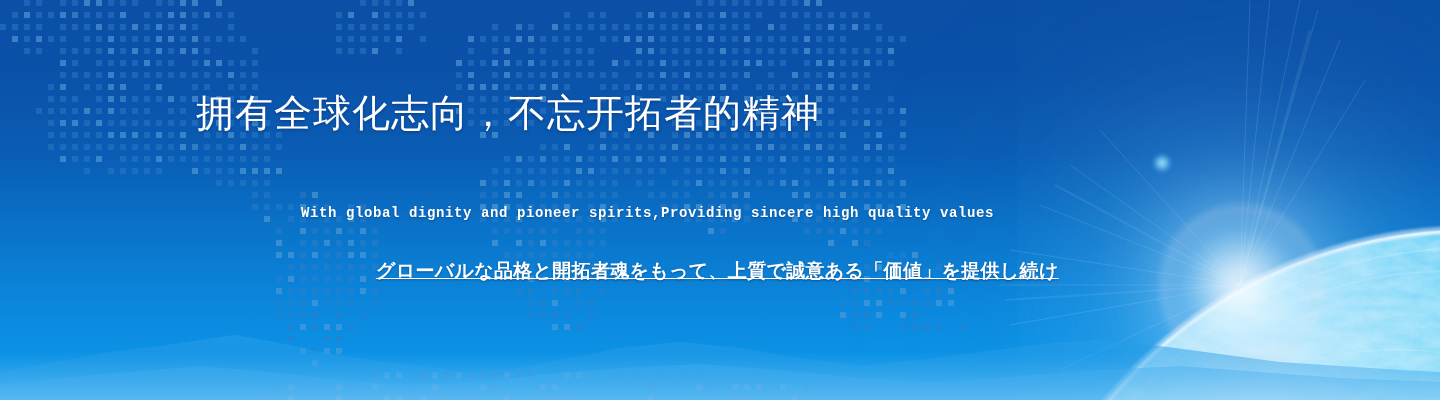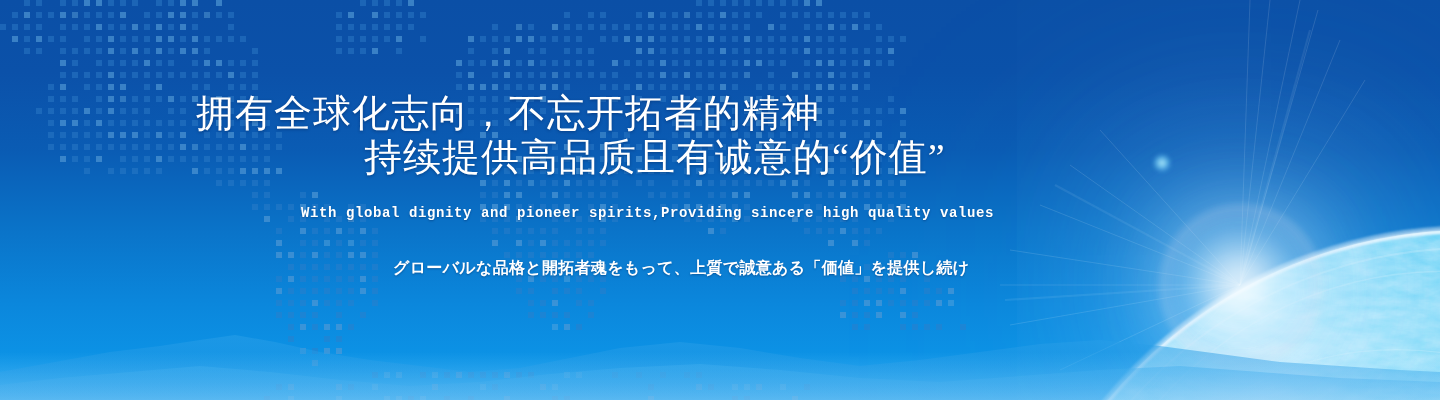--- a/index.html
+++ b/index.html
@@ -106,29 +106,30 @@
     color: #ffffff;
     font-family: "Liberation Mono", "DejaVu Sans Mono", monospace;
     font-size: 14px;
     font-weight: 700;
     letter-spacing: 0.6px;
     white-space: nowrap;
     text-shadow: 0 1px 2px rgba(0,30,80,0.4);
   }
   #subtitle-ja {
     position: absolute;
-    left: 393px;
+    left: 376px;
     top: 258px;
     color: #ffffff;
     font-family: "DejaVu Sans", "Liberation Sans", sans-serif;
-    font-size: 16px;
+    font-size: 19px;
     font-weight: 700;
     letter-spacing: 0.3px;
     white-space: nowrap;
     text-shadow: 0 1px 2px rgba(0,30,80,0.4);
+    text-decoration: underline;
   }
 </style>
 </head>
 <body>
 
 <div id="banner">
 
   <svg class="layer" id="map-layer" viewBox="0 0 1440 400">
       <path d="M24 0h6v6h-6zM36 0h6v6h-6zM60 0h6v6h-6zM72 0h6v6h-6zM84 0h6v6h-6zM96 0h6v6h-6zM108 0h6v6h-6zM120 0h6v6h-6zM132 0h6v6h-6zM156 0h6v6h-6zM168 0h6v6h-6zM180 0h6v6h-6zM192 0h6v6h-6zM216 0h6v6h-6zM360 0h6v6h-6zM372 0h6v6h-6zM384 0h6v6h-6zM396 0h6v6h-6zM408 0h6v6h-6zM696 0h6v6h-6zM708 0h6v6h-6zM720 0h6v6h-6zM732 0h6v6h-6zM744 0h6v6h-6zM756 0h6v6h-6zM768 0h6v6h-6zM780 0h6v6h-6zM792 0h6v6h-6zM804 0h6v6h-6zM816 0h6v6h-6zM12 12h6v6h-6zM24 12h6v6h-6zM36 12h6v6h-6zM48 12h6v6h-6zM60 12h6v6h-6zM84 12h6v6h-6zM96 12h6v6h-6zM108 12h6v6h-6zM120 12h6v6h-6zM144 12h6v6h-6zM156 12h6v6h-6zM168 12h6v6h-6zM180 12h6v6h-6zM192 12h6v6h-6zM216 12h6v6h-6zM228 12h6v6h-6zM336 12h6v6h-6zM348 12h6v6h-6zM372 12h6v6h-6zM384 12h6v6h-6zM396 12h6v6h-6zM408 12h6v6h-6zM420 12h6v6h-6zM564 12h6v6h-6zM588 12h6v6h-6zM600 12h6v6h-6zM636 12h6v6h-6zM648 12h6v6h-6zM660 12h6v6h-6zM672 12h6v6h-6zM696 12h6v6h-6zM708 12h6v6h-6zM720 12h6v6h-6zM732 12h6v6h-6zM744 12h6v6h-6zM756 12h6v6h-6zM780 12h6v6h-6zM792 12h6v6h-6zM804 12h6v6h-6zM816 12h6v6h-6zM828 12h6v6h-6zM840 12h6v6h-6zM852 12h6v6h-6zM864 12h6v6h-6zM0 24h6v6h-6zM12 24h6v6h-6zM24 24h6v6h-6zM36 24h6v6h-6zM60 24h6v6h-6zM72 24h6v6h-6zM84 24h6v6h-6zM96 24h6v6h-6zM108 24h6v6h-6zM120 24h6v6h-6zM132 24h6v6h-6zM144 24h6v6h-6zM156 24h6v6h-6zM168 24h6v6h-6zM180 24h6v6h-6zM192 24h6v6h-6zM228 24h6v6h-6zM336 24h6v6h-6zM348 24h6v6h-6zM360 24h6v6h-6zM372 24h6v6h-6zM384 24h6v6h-6zM396 24h6v6h-6zM408 24h6v6h-6zM492 24h6v6h-6zM528 24h6v6h-6zM552 24h6v6h-6zM564 24h6v6h-6zM576 24h6v6h-6zM588 24h6v6h-6zM600 24h6v6h-6zM612 24h6v6h-6zM624 24h6v6h-6zM636 24h6v6h-6zM648 24h6v6h-6zM660 24h6v6h-6zM672 24h6v6h-6zM684 24h6v6h-6zM696 24h6v6h-6zM708 24h6v6h-6zM720 24h6v6h-6zM732 24h6v6h-6zM744 24h6v6h-6zM768 24h6v6h-6zM780 24h6v6h-6zM804 24h6v6h-6zM816 24h6v6h-6zM828 24h6v6h-6zM840 24h6v6h-6zM852 24h6v6h-6zM864 24h6v6h-6zM876 24h6v6h-6zM12 36h6v6h-6zM24 36h6v6h-6zM36 36h6v6h-6zM48 36h6v6h-6zM60 36h6v6h-6zM84 36h6v6h-6zM96 36h6v6h-6zM108 36h6v6h-6zM120 36h6v6h-6zM132 36h6v6h-6zM144 36h6v6h-6zM156 36h6v6h-6zM168 36h6v6h-6zM180 36h6v6h-6zM192 36h6v6h-6zM204 36h6v6h-6zM216 36h6v6h-6zM228 36h6v6h-6zM240 36h6v6h-6zM336 36h6v6h-6zM348 36h6v6h-6zM360 36h6v6h-6zM372 36h6v6h-6zM384 36h6v6h-6zM396 36h6v6h-6zM420 36h6v6h-6zM468 36h6v6h-6zM480 36h6v6h-6zM492 36h6v6h-6zM504 36h6v6h-6zM516 36h6v6h-6zM528 36h6v6h-6zM540 36h6v6h-6zM552 36h6v6h-6zM564 36h6v6h-6zM576 36h6v6h-6zM600 36h6v6h-6zM612 36h6v6h-6zM624 36h6v6h-6zM636 36h6v6h-6zM648 36h6v6h-6zM660 36h6v6h-6zM672 36h6v6h-6zM684 36h6v6h-6zM696 36h6v6h-6zM708 36h6v6h-6zM720 36h6v6h-6zM732 36h6v6h-6zM744 36h6v6h-6zM756 36h6v6h-6zM768 36h6v6h-6zM780 36h6v6h-6zM792 36h6v6h-6zM804 36h6v6h-6zM816 36h6v6h-6zM828 36h6v6h-6zM840 36h6v6h-6zM876 36h6v6h-6zM888 36h6v6h-6zM900 36h6v6h-6zM24 48h6v6h-6zM36 48h6v6h-6zM60 48h6v6h-6zM72 48h6v6h-6zM84 48h6v6h-6zM96 48h6v6h-6zM108 48h6v6h-6zM120 48h6v6h-6zM132 48h6v6h-6zM144 48h6v6h-6zM156 48h6v6h-6zM168 48h6v6h-6zM180 48h6v6h-6zM192 48h6v6h-6zM204 48h6v6h-6zM252 48h6v6h-6zM336 48h6v6h-6zM348 48h6v6h-6zM360 48h6v6h-6zM372 48h6v6h-6zM396 48h6v6h-6zM468 48h6v6h-6zM492 48h6v6h-6zM504 48h6v6h-6zM528 48h6v6h-6zM540 48h6v6h-6zM564 48h6v6h-6zM576 48h6v6h-6zM588 48h6v6h-6zM636 48h6v6h-6zM648 48h6v6h-6zM660 48h6v6h-6zM672 48h6v6h-6zM684 48h6v6h-6zM696 48h6v6h-6zM708 48h6v6h-6zM720 48h6v6h-6zM732 48h6v6h-6zM744 48h6v6h-6zM756 48h6v6h-6zM768 48h6v6h-6zM780 48h6v6h-6zM792 48h6v6h-6zM804 48h6v6h-6zM816 48h6v6h-6zM828 48h6v6h-6zM840 48h6v6h-6zM852 48h6v6h-6zM864 48h6v6h-6zM876 48h6v6h-6zM888 48h6v6h-6zM60 60h6v6h-6zM72 60h6v6h-6zM96 60h6v6h-6zM108 60h6v6h-6zM120 60h6v6h-6zM132 60h6v6h-6zM144 60h6v6h-6zM156 60h6v6h-6zM168 60h6v6h-6zM192 60h6v6h-6zM204 60h6v6h-6zM216 60h6v6h-6zM228 60h6v6h-6zM240 60h6v6h-6zM252 60h6v6h-6zM456 60h6v6h-6zM468 60h6v6h-6zM480 60h6v6h-6zM492 60h6v6h-6zM504 60h6v6h-6zM516 60h6v6h-6zM528 60h6v6h-6zM540 60h6v6h-6zM552 60h6v6h-6zM564 60h6v6h-6zM576 60h6v6h-6zM588 60h6v6h-6zM612 60h6v6h-6zM624 60h6v6h-6zM636 60h6v6h-6zM648 60h6v6h-6zM660 60h6v6h-6zM672 60h6v6h-6zM684 60h6v6h-6zM696 60h6v6h-6zM708 60h6v6h-6zM720 60h6v6h-6zM732 60h6v6h-6zM744 60h6v6h-6zM756 60h6v6h-6zM768 60h6v6h-6zM780 60h6v6h-6zM804 60h6v6h-6zM816 60h6v6h-6zM828 60h6v6h-6zM840 60h6v6h-6zM852 60h6v6h-6zM864 60h6v6h-6zM876 60h6v6h-6zM888 60h6v6h-6zM60 72h6v6h-6zM72 72h6v6h-6zM84 72h6v6h-6zM96 72h6v6h-6zM108 72h6v6h-6zM120 72h6v6h-6zM132 72h6v6h-6zM144 72h6v6h-6zM156 72h6v6h-6zM168 72h6v6h-6zM180 72h6v6h-6zM192 72h6v6h-6zM204 72h6v6h-6zM216 72h6v6h-6zM228 72h6v6h-6zM240 72h6v6h-6zM252 72h6v6h-6zM456 72h6v6h-6zM468 72h6v6h-6zM492 72h6v6h-6zM504 72h6v6h-6zM516 72h6v6h-6zM528 72h6v6h-6zM540 72h6v6h-6zM564 72h6v6h-6zM576 72h6v6h-6zM588 72h6v6h-6zM600 72h6v6h-6zM612 72h6v6h-6zM636 72h6v6h-6zM648 72h6v6h-6zM660 72h6v6h-6zM672 72h6v6h-6zM684 72h6v6h-6zM696 72h6v6h-6zM708 72h6v6h-6zM720 72h6v6h-6zM732 72h6v6h-6zM768 72h6v6h-6zM792 72h6v6h-6zM804 72h6v6h-6zM816 72h6v6h-6zM828 72h6v6h-6zM840 72h6v6h-6zM852 72h6v6h-6zM864 72h6v6h-6zM48 84h6v6h-6zM60 84h6v6h-6zM84 84h6v6h-6zM96 84h6v6h-6zM108 84h6v6h-6zM120 84h6v6h-6zM144 84h6v6h-6zM156 84h6v6h-6zM192 84h6v6h-6zM204 84h6v6h-6zM228 84h6v6h-6zM240 84h6v6h-6zM252 84h6v6h-6zM456 84h6v6h-6zM468 84h6v6h-6zM480 84h6v6h-6zM492 84h6v6h-6zM504 84h6v6h-6zM516 84h6v6h-6zM528 84h6v6h-6zM540 84h6v6h-6zM552 84h6v6h-6zM564 84h6v6h-6zM600 84h6v6h-6zM612 84h6v6h-6zM624 84h6v6h-6zM636 84h6v6h-6zM648 84h6v6h-6zM660 84h6v6h-6zM672 84h6v6h-6zM684 84h6v6h-6zM696 84h6v6h-6zM708 84h6v6h-6zM720 84h6v6h-6zM732 84h6v6h-6zM756 84h6v6h-6zM768 84h6v6h-6zM780 84h6v6h-6zM792 84h6v6h-6zM804 84h6v6h-6zM816 84h6v6h-6zM828 84h6v6h-6zM840 84h6v6h-6zM852 84h6v6h-6zM864 84h6v6h-6zM48 96h6v6h-6zM60 96h6v6h-6zM72 96h6v6h-6zM96 96h6v6h-6zM108 96h6v6h-6zM132 96h6v6h-6zM144 96h6v6h-6zM156 96h6v6h-6zM168 96h6v6h-6zM180 96h6v6h-6zM192 96h6v6h-6zM204 96h6v6h-6zM216 96h6v6h-6zM228 96h6v6h-6zM240 96h6v6h-6zM252 96h6v6h-6zM468 96h6v6h-6zM480 96h6v6h-6zM492 96h6v6h-6zM504 96h6v6h-6zM516 96h6v6h-6zM528 96h6v6h-6zM540 96h6v6h-6zM600 96h6v6h-6zM612 96h6v6h-6zM624 96h6v6h-6zM636 96h6v6h-6zM660 96h6v6h-6zM672 96h6v6h-6zM684 96h6v6h-6zM696 96h6v6h-6zM708 96h6v6h-6zM720 96h6v6h-6zM756 96h6v6h-6zM768 96h6v6h-6zM780 96h6v6h-6zM792 96h6v6h-6zM816 96h6v6h-6zM828 96h6v6h-6zM840 96h6v6h-6zM852 96h6v6h-6zM888 96h6v6h-6zM36 108h6v6h-6zM48 108h6v6h-6zM60 108h6v6h-6zM72 108h6v6h-6zM84 108h6v6h-6zM96 108h6v6h-6zM108 108h6v6h-6zM120 108h6v6h-6zM132 108h6v6h-6zM144 108h6v6h-6zM168 108h6v6h-6zM180 108h6v6h-6zM204 108h6v6h-6zM216 108h6v6h-6zM228 108h6v6h-6zM240 108h6v6h-6zM456 108h6v6h-6zM468 108h6v6h-6zM480 108h6v6h-6zM492 108h6v6h-6zM504 108h6v6h-6zM516 108h6v6h-6zM528 108h6v6h-6zM540 108h6v6h-6zM552 108h6v6h-6zM684 108h6v6h-6zM708 108h6v6h-6zM720 108h6v6h-6zM732 108h6v6h-6zM744 108h6v6h-6zM756 108h6v6h-6zM768 108h6v6h-6zM792 108h6v6h-6zM804 108h6v6h-6zM816 108h6v6h-6zM852 108h6v6h-6zM864 108h6v6h-6zM876 108h6v6h-6zM888 108h6v6h-6zM900 108h6v6h-6zM48 120h6v6h-6zM60 120h6v6h-6zM72 120h6v6h-6zM84 120h6v6h-6zM96 120h6v6h-6zM108 120h6v6h-6zM120 120h6v6h-6zM132 120h6v6h-6zM144 120h6v6h-6zM156 120h6v6h-6zM168 120h6v6h-6zM180 120h6v6h-6zM192 120h6v6h-6zM204 120h6v6h-6zM216 120h6v6h-6zM228 120h6v6h-6zM240 120h6v6h-6zM252 120h6v6h-6zM264 120h6v6h-6zM468 120h6v6h-6zM480 120h6v6h-6zM492 120h6v6h-6zM504 120h6v6h-6zM516 120h6v6h-6zM528 120h6v6h-6zM672 120h6v6h-6zM684 120h6v6h-6zM696 120h6v6h-6zM708 120h6v6h-6zM720 120h6v6h-6zM732 120h6v6h-6zM744 120h6v6h-6zM756 120h6v6h-6zM768 120h6v6h-6zM780 120h6v6h-6zM792 120h6v6h-6zM804 120h6v6h-6zM816 120h6v6h-6zM828 120h6v6h-6zM840 120h6v6h-6zM852 120h6v6h-6zM864 120h6v6h-6zM876 120h6v6h-6zM900 120h6v6h-6zM48 132h6v6h-6zM60 132h6v6h-6zM72 132h6v6h-6zM84 132h6v6h-6zM96 132h6v6h-6zM108 132h6v6h-6zM120 132h6v6h-6zM132 132h6v6h-6zM144 132h6v6h-6zM156 132h6v6h-6zM168 132h6v6h-6zM180 132h6v6h-6zM204 132h6v6h-6zM216 132h6v6h-6zM228 132h6v6h-6zM240 132h6v6h-6zM252 132h6v6h-6zM264 132h6v6h-6zM276 132h6v6h-6zM480 132h6v6h-6zM492 132h6v6h-6zM612 132h6v6h-6zM624 132h6v6h-6zM648 132h6v6h-6zM672 132h6v6h-6zM684 132h6v6h-6zM696 132h6v6h-6zM708 132h6v6h-6zM720 132h6v6h-6zM732 132h6v6h-6zM744 132h6v6h-6zM756 132h6v6h-6zM768 132h6v6h-6zM780 132h6v6h-6zM792 132h6v6h-6zM804 132h6v6h-6zM816 132h6v6h-6zM828 132h6v6h-6zM840 132h6v6h-6zM864 132h6v6h-6zM876 132h6v6h-6zM48 144h6v6h-6zM60 144h6v6h-6zM72 144h6v6h-6zM84 144h6v6h-6zM96 144h6v6h-6zM108 144h6v6h-6zM120 144h6v6h-6zM132 144h6v6h-6zM144 144h6v6h-6zM156 144h6v6h-6zM168 144h6v6h-6zM180 144h6v6h-6zM204 144h6v6h-6zM216 144h6v6h-6zM228 144h6v6h-6zM240 144h6v6h-6zM252 144h6v6h-6zM264 144h6v6h-6zM276 144h6v6h-6zM540 144h6v6h-6zM552 144h6v6h-6zM564 144h6v6h-6zM588 144h6v6h-6zM600 144h6v6h-6zM612 144h6v6h-6zM624 144h6v6h-6zM636 144h6v6h-6zM648 144h6v6h-6zM660 144h6v6h-6zM672 144h6v6h-6zM684 144h6v6h-6zM696 144h6v6h-6zM708 144h6v6h-6zM720 144h6v6h-6zM732 144h6v6h-6zM744 144h6v6h-6zM756 144h6v6h-6zM768 144h6v6h-6zM780 144h6v6h-6zM792 144h6v6h-6zM804 144h6v6h-6zM816 144h6v6h-6zM828 144h6v6h-6zM840 144h6v6h-6zM864 144h6v6h-6zM876 144h6v6h-6zM888 144h6v6h-6zM900 144h6v6h-6zM60 156h6v6h-6zM72 156h6v6h-6zM84 156h6v6h-6zM96 156h6v6h-6zM120 156h6v6h-6zM132 156h6v6h-6zM144 156h6v6h-6zM156 156h6v6h-6zM168 156h6v6h-6zM180 156h6v6h-6zM192 156h6v6h-6zM204 156h6v6h-6zM216 156h6v6h-6zM228 156h6v6h-6zM240 156h6v6h-6zM252 156h6v6h-6zM264 156h6v6h-6zM504 156h6v6h-6zM516 156h6v6h-6zM528 156h6v6h-6zM552 156h6v6h-6zM564 156h6v6h-6zM576 156h6v6h-6zM588 156h6v6h-6zM600 156h6v6h-6zM612 156h6v6h-6zM624 156h6v6h-6zM636 156h6v6h-6zM648 156h6v6h-6zM660 156h6v6h-6zM672 156h6v6h-6zM684 156h6v6h-6zM708 156h6v6h-6zM720 156h6v6h-6zM732 156h6v6h-6zM744 156h6v6h-6zM756 156h6v6h-6zM768 156h6v6h-6zM780 156h6v6h-6zM792 156h6v6h-6zM804 156h6v6h-6zM816 156h6v6h-6zM828 156h6v6h-6zM840 156h6v6h-6zM852 156h6v6h-6zM864 156h6v6h-6zM876 156h6v6h-6zM888 156h6v6h-6zM84 168h6v6h-6zM108 168h6v6h-6zM120 168h6v6h-6zM132 168h6v6h-6zM144 168h6v6h-6zM156 168h6v6h-6zM192 168h6v6h-6zM204 168h6v6h-6zM216 168h6v6h-6zM228 168h6v6h-6zM240 168h6v6h-6zM252 168h6v6h-6zM264 168h6v6h-6zM276 168h6v6h-6zM492 168h6v6h-6zM504 168h6v6h-6zM516 168h6v6h-6zM528 168h6v6h-6zM540 168h6v6h-6zM552 168h6v6h-6zM564 168h6v6h-6zM576 168h6v6h-6zM588 168h6v6h-6zM600 168h6v6h-6zM612 168h6v6h-6zM624 168h6v6h-6zM636 168h6v6h-6zM648 168h6v6h-6zM660 168h6v6h-6zM684 168h6v6h-6zM696 168h6v6h-6zM708 168h6v6h-6zM720 168h6v6h-6zM732 168h6v6h-6zM744 168h6v6h-6zM768 168h6v6h-6zM780 168h6v6h-6zM804 168h6v6h-6zM816 168h6v6h-6zM828 168h6v6h-6zM840 168h6v6h-6zM852 168h6v6h-6zM876 168h6v6h-6zM888 168h6v6h-6zM216 180h6v6h-6zM228 180h6v6h-6zM240 180h6v6h-6zM252 180h6v6h-6zM264 180h6v6h-6zM480 180h6v6h-6zM492 180h6v6h-6zM504 180h6v6h-6zM516 180h6v6h-6zM540 180h6v6h-6zM552 180h6v6h-6zM564 180h6v6h-6zM576 180h6v6h-6zM588 180h6v6h-6zM600 180h6v6h-6zM612 180h6v6h-6zM636 180h6v6h-6zM648 180h6v6h-6zM672 180h6v6h-6zM684 180h6v6h-6zM696 180h6v6h-6zM708 180h6v6h-6zM720 180h6v6h-6zM732 180h6v6h-6zM744 180h6v6h-6zM756 180h6v6h-6zM768 180h6v6h-6zM792 180h6v6h-6zM804 180h6v6h-6zM840 180h6v6h-6zM852 180h6v6h-6zM864 180h6v6h-6zM888 180h6v6h-6zM252 192h6v6h-6zM264 192h6v6h-6zM300 192h6v6h-6zM312 192h6v6h-6zM480 192h6v6h-6zM492 192h6v6h-6zM504 192h6v6h-6zM516 192h6v6h-6zM540 192h6v6h-6zM552 192h6v6h-6zM564 192h6v6h-6zM576 192h6v6h-6zM588 192h6v6h-6zM600 192h6v6h-6zM612 192h6v6h-6zM648 192h6v6h-6zM660 192h6v6h-6zM672 192h6v6h-6zM684 192h6v6h-6zM708 192h6v6h-6zM720 192h6v6h-6zM732 192h6v6h-6zM744 192h6v6h-6zM792 192h6v6h-6zM804 192h6v6h-6zM816 192h6v6h-6zM828 192h6v6h-6zM840 192h6v6h-6zM852 192h6v6h-6zM864 192h6v6h-6zM876 192h6v6h-6zM888 192h6v6h-6zM900 192h6v6h-6zM252 204h6v6h-6zM264 204h6v6h-6zM276 204h6v6h-6zM288 204h6v6h-6zM300 204h6v6h-6zM312 204h6v6h-6zM324 204h6v6h-6zM348 204h6v6h-6zM360 204h6v6h-6zM480 204h6v6h-6zM492 204h6v6h-6zM504 204h6v6h-6zM516 204h6v6h-6zM528 204h6v6h-6zM540 204h6v6h-6zM552 204h6v6h-6zM564 204h6v6h-6zM588 204h6v6h-6zM600 204h6v6h-6zM612 204h6v6h-6zM660 204h6v6h-6zM672 204h6v6h-6zM684 204h6v6h-6zM696 204h6v6h-6zM708 204h6v6h-6zM720 204h6v6h-6zM732 204h6v6h-6zM744 204h6v6h-6zM804 204h6v6h-6zM816 204h6v6h-6zM864 204h6v6h-6zM888 204h6v6h-6zM900 204h6v6h-6zM264 216h6v6h-6zM288 216h6v6h-6zM300 216h6v6h-6zM324 216h6v6h-6zM336 216h6v6h-6zM348 216h6v6h-6zM360 216h6v6h-6zM480 216h6v6h-6zM492 216h6v6h-6zM504 216h6v6h-6zM516 216h6v6h-6zM552 216h6v6h-6zM564 216h6v6h-6zM576 216h6v6h-6zM588 216h6v6h-6zM600 216h6v6h-6zM612 216h6v6h-6zM684 216h6v6h-6zM696 216h6v6h-6zM708 216h6v6h-6zM720 216h6v6h-6zM744 216h6v6h-6zM792 216h6v6h-6zM804 216h6v6h-6zM816 216h6v6h-6zM828 216h6v6h-6zM840 216h6v6h-6zM852 216h6v6h-6zM888 216h6v6h-6zM276 228h6v6h-6zM300 228h6v6h-6zM312 228h6v6h-6zM324 228h6v6h-6zM336 228h6v6h-6zM348 228h6v6h-6zM360 228h6v6h-6zM372 228h6v6h-6zM492 228h6v6h-6zM504 228h6v6h-6zM516 228h6v6h-6zM528 228h6v6h-6zM540 228h6v6h-6zM552 228h6v6h-6zM576 228h6v6h-6zM588 228h6v6h-6zM600 228h6v6h-6zM708 228h6v6h-6zM720 228h6v6h-6zM804 228h6v6h-6zM816 228h6v6h-6zM828 228h6v6h-6zM840 228h6v6h-6zM852 228h6v6h-6zM864 228h6v6h-6zM876 228h6v6h-6zM276 240h6v6h-6zM300 240h6v6h-6zM312 240h6v6h-6zM336 240h6v6h-6zM360 240h6v6h-6zM372 240h6v6h-6zM492 240h6v6h-6zM516 240h6v6h-6zM528 240h6v6h-6zM540 240h6v6h-6zM552 240h6v6h-6zM564 240h6v6h-6zM576 240h6v6h-6zM588 240h6v6h-6zM600 240h6v6h-6zM828 240h6v6h-6zM852 240h6v6h-6zM864 240h6v6h-6zM276 252h6v6h-6zM288 252h6v6h-6zM300 252h6v6h-6zM312 252h6v6h-6zM324 252h6v6h-6zM336 252h6v6h-6zM348 252h6v6h-6zM360 252h6v6h-6zM372 252h6v6h-6zM504 252h6v6h-6zM516 252h6v6h-6zM528 252h6v6h-6zM540 252h6v6h-6zM552 252h6v6h-6zM564 252h6v6h-6zM576 252h6v6h-6zM588 252h6v6h-6zM888 252h6v6h-6zM900 252h6v6h-6zM912 252h6v6h-6zM288 264h6v6h-6zM300 264h6v6h-6zM312 264h6v6h-6zM324 264h6v6h-6zM336 264h6v6h-6zM348 264h6v6h-6zM360 264h6v6h-6zM372 264h6v6h-6zM516 264h6v6h-6zM528 264h6v6h-6zM552 264h6v6h-6zM564 264h6v6h-6zM576 264h6v6h-6zM588 264h6v6h-6zM600 264h6v6h-6zM864 264h6v6h-6zM876 264h6v6h-6zM888 264h6v6h-6zM900 264h6v6h-6zM912 264h6v6h-6zM936 264h6v6h-6zM948 264h6v6h-6zM276 276h6v6h-6zM288 276h6v6h-6zM300 276h6v6h-6zM312 276h6v6h-6zM324 276h6v6h-6zM336 276h6v6h-6zM348 276h6v6h-6zM360 276h6v6h-6zM372 276h6v6h-6zM516 276h6v6h-6zM528 276h6v6h-6zM540 276h6v6h-6zM552 276h6v6h-6zM576 276h6v6h-6zM588 276h6v6h-6zM600 276h6v6h-6zM840 276h6v6h-6zM852 276h6v6h-6zM864 276h6v6h-6zM876 276h6v6h-6zM888 276h6v6h-6zM900 276h6v6h-6zM924 276h6v6h-6zM276 288h6v6h-6zM288 288h6v6h-6zM300 288h6v6h-6zM312 288h6v6h-6zM324 288h6v6h-6zM336 288h6v6h-6zM348 288h6v6h-6zM360 288h6v6h-6zM372 288h6v6h-6zM516 288h6v6h-6zM528 288h6v6h-6zM552 288h6v6h-6zM564 288h6v6h-6zM576 288h6v6h-6zM600 288h6v6h-6zM852 288h6v6h-6zM864 288h6v6h-6zM876 288h6v6h-6zM888 288h6v6h-6zM900 288h6v6h-6zM924 288h6v6h-6zM936 288h6v6h-6zM948 288h6v6h-6zM276 300h6v6h-6zM288 300h6v6h-6zM300 300h6v6h-6zM312 300h6v6h-6zM324 300h6v6h-6zM336 300h6v6h-6zM348 300h6v6h-6zM372 300h6v6h-6zM528 300h6v6h-6zM540 300h6v6h-6zM552 300h6v6h-6zM576 300h6v6h-6zM588 300h6v6h-6zM840 300h6v6h-6zM852 300h6v6h-6zM864 300h6v6h-6zM876 300h6v6h-6zM888 300h6v6h-6zM900 300h6v6h-6zM912 300h6v6h-6zM924 300h6v6h-6zM936 300h6v6h-6zM276 312h6v6h-6zM288 312h6v6h-6zM300 312h6v6h-6zM312 312h6v6h-6zM336 312h6v6h-6zM360 312h6v6h-6zM528 312h6v6h-6zM540 312h6v6h-6zM552 312h6v6h-6zM564 312h6v6h-6zM588 312h6v6h-6zM840 312h6v6h-6zM852 312h6v6h-6zM864 312h6v6h-6zM876 312h6v6h-6zM900 312h6v6h-6zM912 312h6v6h-6zM288 324h6v6h-6zM300 324h6v6h-6zM312 324h6v6h-6zM324 324h6v6h-6zM336 324h6v6h-6zM348 324h6v6h-6zM564 324h6v6h-6zM576 324h6v6h-6zM852 324h6v6h-6zM864 324h6v6h-6zM900 324h6v6h-6zM912 324h6v6h-6zM924 324h6v6h-6zM936 324h6v6h-6zM960 324h6v6h-6zM288 336h6v6h-6zM324 336h6v6h-6zM336 336h6v6h-6zM300 348h6v6h-6zM312 348h6v6h-6zM324 348h6v6h-6zM336 348h6v6h-6zM312 360h6v6h-6zM372 372h6v6h-6zM420 372h6v6h-6zM444 372h6v6h-6zM456 372h6v6h-6zM468 372h6v6h-6zM480 372h6v6h-6zM492 372h6v6h-6zM504 372h6v6h-6zM516 372h6v6h-6zM528 372h6v6h-6zM612 372h6v6h-6zM636 372h6v6h-6zM660 372h6v6h-6zM684 372h6v6h-6zM696 372h6v6h-6zM276 384h6v6h-6zM288 384h6v6h-6zM336 384h6v6h-6zM348 384h6v6h-6zM432 384h6v6h-6zM492 384h6v6h-6zM540 384h6v6h-6zM648 384h6v6h-6zM696 384h6v6h-6zM708 384h6v6h-6zM756 384h6v6h-6zM804 384h6v6h-6zM264 396h6v6h-6zM408 396h6v6h-6zM444 396h6v6h-6zM468 396h6v6h-6zM504 396h6v6h-6zM552 396h6v6h-6zM564 396h6v6h-6zM648 396h6v6h-6zM732 396h6v6h-6zM744 396h6v6h-6zM792 396h6v6h-6z" fill="#2f7ec8" fill-opacity="0.55"></path>
       <path d="M84 0h6v6h-6zM96 0h6v6h-6zM180 0h6v6h-6zM192 0h6v6h-6zM216 0h6v6h-6zM408 0h6v6h-6zM804 0h6v6h-6zM816 0h6v6h-6zM24 12h6v6h-6zM60 12h6v6h-6zM72 12h6v6h-6zM120 12h6v6h-6zM168 12h6v6h-6zM180 12h6v6h-6zM204 12h6v6h-6zM348 12h6v6h-6zM372 12h6v6h-6zM648 12h6v6h-6zM684 12h6v6h-6zM720 12h6v6h-6zM96 24h6v6h-6zM132 24h6v6h-6zM156 24h6v6h-6zM180 24h6v6h-6zM516 24h6v6h-6zM552 24h6v6h-6zM696 24h6v6h-6zM768 24h6v6h-6zM828 24h6v6h-6zM852 24h6v6h-6zM12 36h6v6h-6zM36 36h6v6h-6zM108 36h6v6h-6zM156 36h6v6h-6zM168 36h6v6h-6zM192 36h6v6h-6zM396 36h6v6h-6zM468 36h6v6h-6zM516 36h6v6h-6zM528 36h6v6h-6zM624 36h6v6h-6zM636 36h6v6h-6zM648 36h6v6h-6zM708 36h6v6h-6zM744 36h6v6h-6zM804 36h6v6h-6zM108 48h6v6h-6zM132 48h6v6h-6zM156 48h6v6h-6zM180 48h6v6h-6zM192 48h6v6h-6zM372 48h6v6h-6zM504 48h6v6h-6zM636 48h6v6h-6zM648 48h6v6h-6zM720 48h6v6h-6zM804 48h6v6h-6zM888 48h6v6h-6zM60 60h6v6h-6zM144 60h6v6h-6zM204 60h6v6h-6zM216 60h6v6h-6zM456 60h6v6h-6zM492 60h6v6h-6zM504 60h6v6h-6zM528 60h6v6h-6zM612 60h6v6h-6zM660 60h6v6h-6zM744 60h6v6h-6zM756 60h6v6h-6zM816 60h6v6h-6zM828 60h6v6h-6zM864 60h6v6h-6zM108 72h6v6h-6zM228 72h6v6h-6zM468 72h6v6h-6zM504 72h6v6h-6zM552 72h6v6h-6zM660 72h6v6h-6zM684 72h6v6h-6zM744 72h6v6h-6zM792 72h6v6h-6zM828 72h6v6h-6zM60 84h6v6h-6zM108 84h6v6h-6zM120 84h6v6h-6zM156 84h6v6h-6zM468 84h6v6h-6zM480 84h6v6h-6zM492 84h6v6h-6zM540 84h6v6h-6zM552 84h6v6h-6zM636 84h6v6h-6zM720 84h6v6h-6zM816 84h6v6h-6zM828 84h6v6h-6zM852 84h6v6h-6zM108 96h6v6h-6zM120 96h6v6h-6zM168 96h6v6h-6zM192 96h6v6h-6zM216 96h6v6h-6zM252 96h6v6h-6zM540 96h6v6h-6zM672 96h6v6h-6zM708 96h6v6h-6zM720 96h6v6h-6zM744 96h6v6h-6zM768 96h6v6h-6zM816 96h6v6h-6zM84 108h6v6h-6zM108 108h6v6h-6zM456 108h6v6h-6zM756 108h6v6h-6zM792 108h6v6h-6zM816 108h6v6h-6zM828 108h6v6h-6zM900 108h6v6h-6zM60 120h6v6h-6zM72 120h6v6h-6zM96 120h6v6h-6zM216 120h6v6h-6zM252 120h6v6h-6zM684 120h6v6h-6zM708 120h6v6h-6zM732 120h6v6h-6zM756 120h6v6h-6zM780 120h6v6h-6zM816 120h6v6h-6zM864 120h6v6h-6zM108 132h6v6h-6zM120 132h6v6h-6zM132 132h6v6h-6zM156 132h6v6h-6zM180 132h6v6h-6zM228 132h6v6h-6zM480 132h6v6h-6zM492 132h6v6h-6zM600 132h6v6h-6zM648 132h6v6h-6zM684 132h6v6h-6zM696 132h6v6h-6zM756 132h6v6h-6zM840 132h6v6h-6zM876 132h6v6h-6zM900 132h6v6h-6zM180 144h6v6h-6zM192 144h6v6h-6zM240 144h6v6h-6zM564 144h6v6h-6zM600 144h6v6h-6zM672 144h6v6h-6zM756 144h6v6h-6zM768 144h6v6h-6zM804 144h6v6h-6zM816 144h6v6h-6zM864 144h6v6h-6zM876 144h6v6h-6zM60 156h6v6h-6zM96 156h6v6h-6zM156 156h6v6h-6zM516 156h6v6h-6zM540 156h6v6h-6zM576 156h6v6h-6zM612 156h6v6h-6zM636 156h6v6h-6zM660 156h6v6h-6zM696 156h6v6h-6zM720 156h6v6h-6zM744 156h6v6h-6zM780 156h6v6h-6zM828 156h6v6h-6zM192 168h6v6h-6zM240 168h6v6h-6zM252 168h6v6h-6zM264 168h6v6h-6zM276 168h6v6h-6zM576 168h6v6h-6zM588 168h6v6h-6zM720 168h6v6h-6zM744 168h6v6h-6zM828 168h6v6h-6zM888 168h6v6h-6zM480 180h6v6h-6zM504 180h6v6h-6zM528 180h6v6h-6zM564 180h6v6h-6zM696 180h6v6h-6zM780 180h6v6h-6zM792 180h6v6h-6zM828 180h6v6h-6zM852 180h6v6h-6zM864 180h6v6h-6zM876 180h6v6h-6zM900 180h6v6h-6zM312 192h6v6h-6zM504 192h6v6h-6zM516 192h6v6h-6zM552 192h6v6h-6zM732 192h6v6h-6zM744 192h6v6h-6zM792 192h6v6h-6zM804 192h6v6h-6zM840 192h6v6h-6zM300 204h6v6h-6zM480 204h6v6h-6zM492 204h6v6h-6zM504 204h6v6h-6zM564 204h6v6h-6zM600 204h6v6h-6zM684 204h6v6h-6zM696 204h6v6h-6zM720 204h6v6h-6zM864 204h6v6h-6zM876 204h6v6h-6zM900 204h6v6h-6zM264 216h6v6h-6zM348 216h6v6h-6zM516 216h6v6h-6zM600 216h6v6h-6zM732 216h6v6h-6zM792 216h6v6h-6zM300 228h6v6h-6zM336 228h6v6h-6zM360 228h6v6h-6zM708 228h6v6h-6zM840 228h6v6h-6zM276 240h6v6h-6zM324 240h6v6h-6zM348 240h6v6h-6zM492 240h6v6h-6zM516 240h6v6h-6zM540 240h6v6h-6zM828 240h6v6h-6zM852 240h6v6h-6zM276 252h6v6h-6zM288 252h6v6h-6zM312 252h6v6h-6zM348 252h6v6h-6zM360 252h6v6h-6zM912 252h6v6h-6zM552 264h6v6h-6zM600 264h6v6h-6zM876 264h6v6h-6zM948 264h6v6h-6zM288 276h6v6h-6zM360 276h6v6h-6zM528 276h6v6h-6zM564 276h6v6h-6zM864 276h6v6h-6zM276 288h6v6h-6zM360 288h6v6h-6zM900 288h6v6h-6zM948 288h6v6h-6zM312 300h6v6h-6zM552 300h6v6h-6zM864 300h6v6h-6zM876 300h6v6h-6zM936 300h6v6h-6zM948 300h6v6h-6zM840 312h6v6h-6zM876 312h6v6h-6zM900 312h6v6h-6zM300 324h6v6h-6zM324 324h6v6h-6zM336 324h6v6h-6zM552 324h6v6h-6zM564 324h6v6h-6zM300 348h6v6h-6zM324 348h6v6h-6zM336 348h6v6h-6zM312 360h6v6h-6zM384 372h6v6h-6zM396 372h6v6h-6zM432 372h6v6h-6zM456 372h6v6h-6zM504 372h6v6h-6zM564 372h6v6h-6zM576 372h6v6h-6zM288 384h6v6h-6zM336 384h6v6h-6zM372 384h6v6h-6zM432 384h6v6h-6zM480 384h6v6h-6zM540 384h6v6h-6zM552 384h6v6h-6zM696 384h6v6h-6zM732 384h6v6h-6zM744 384h6v6h-6zM756 384h6v6h-6zM780 384h6v6h-6zM288 396h6v6h-6zM336 396h6v6h-6zM384 396h6v6h-6zM396 396h6v6h-6zM420 396h6v6h-6zM504 396h6v6h-6zM648 396h6v6h-6zM792 396h6v6h-6z" fill="#63a9dd" fill-opacity="0.5"></path>
@@ -237,18 +238,17 @@
              L1340,366 L1400,370 L1440,372 L1440,400 L0,400 Z" fill="url(#mtn1)"></path>
     <path d="M0,385 L60,378 L130,372 L200,366 L270,372 L340,380 L410,386
              L480,382 L550,374 L620,368 L700,364 L780,370 L860,378
              L940,382 L1020,376 L1100,370 L1180,366 L1260,372 L1340,378
              L1440,382 L1440,400 L0,400 Z" fill="url(#mtn2)"></path>
     <rect x="0" y="352" width="1440" height="48" fill="url(#haze)"></rect>
   </svg>
 
   <div id="text-block">
     <div class="headline" id="headline-1">拥有全球化志向，不忘开拓者的精神</div>
-    <div class="headline" id="headline-2">持续提供高品质且有诚意的“价值”</div>
     <div id="subtitle-en">With global dignity and pioneer spirits,Providing sincere high quality values</div>
     <div id="subtitle-ja">グローバルな品格と開拓者魂をもって、上質で誠意ある「価値」を提供し続け</div>
   </div>
 
 </div>
 
 </body></html>

